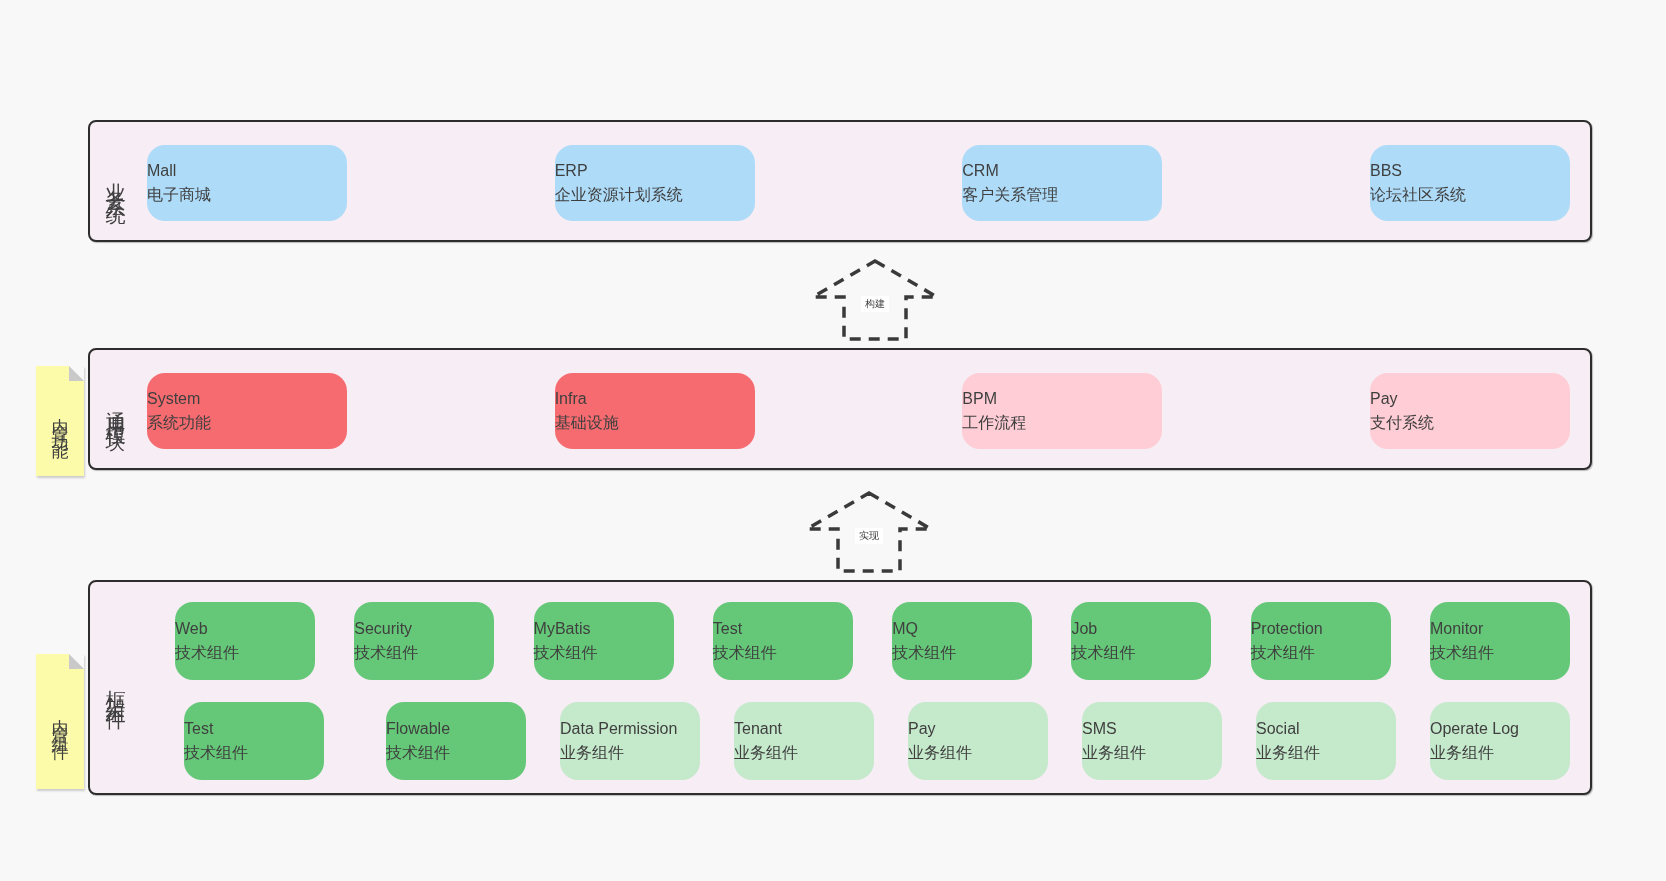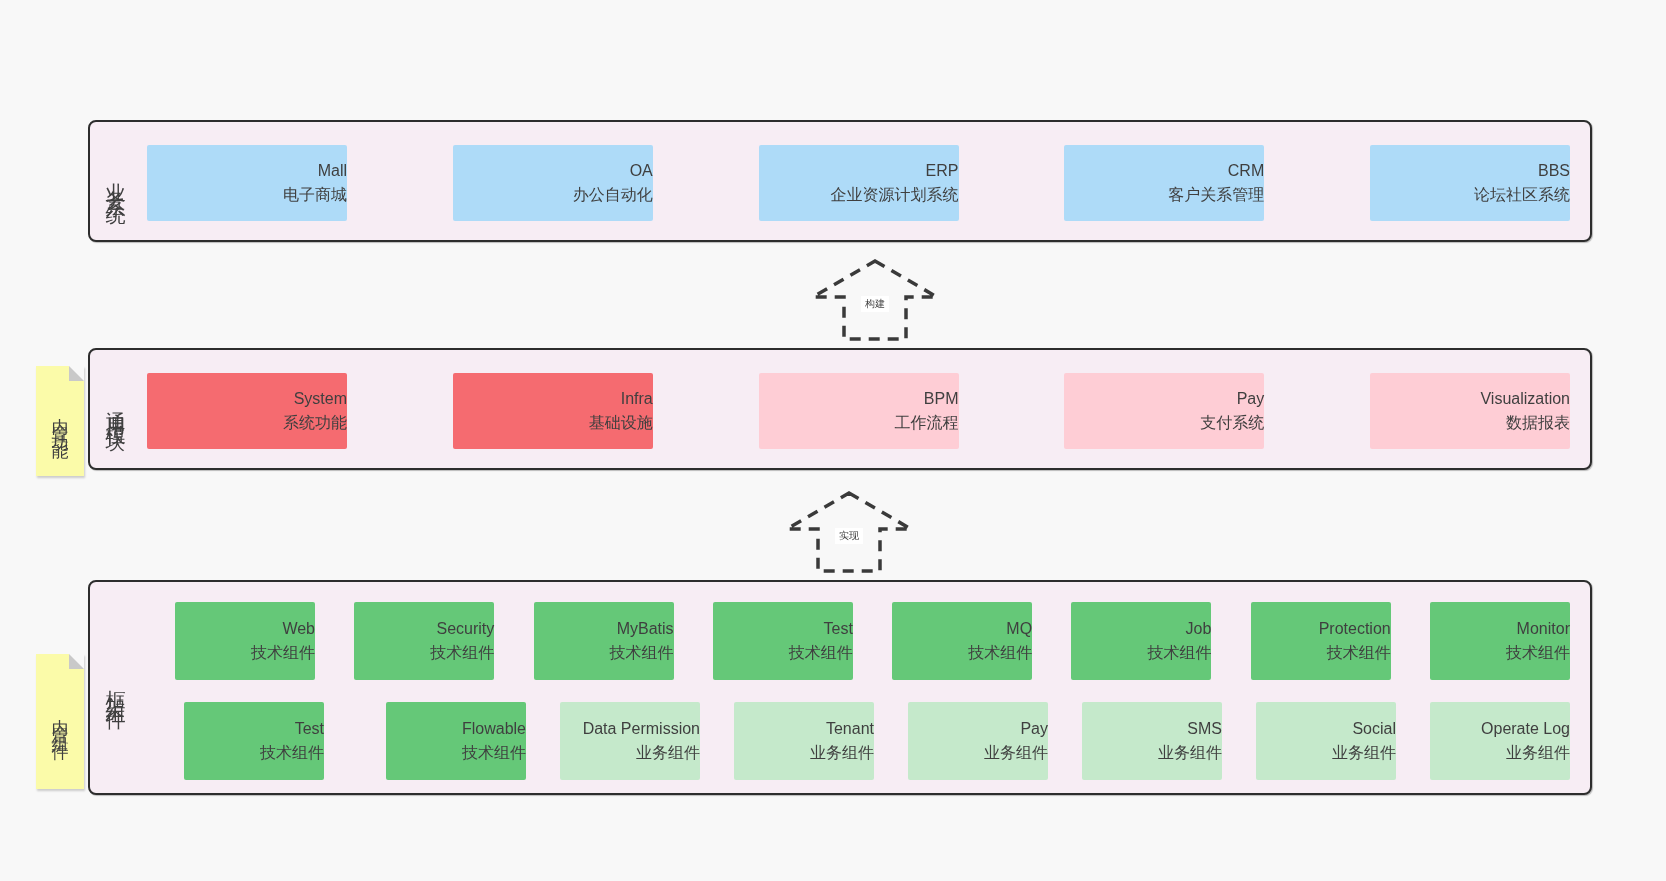--- a/index.html
+++ b/index.html
@@ -36,25 +36,25 @@
   }
   .row{
     position:absolute;
     left:57px;right:20px;
     display:flex;
     justify-content:space-between;
     align-items:center;
   }
   .box{
     box-sizing:border-box;
-    border-radius:2px;
+    border-radius:18px;
     display:flex;
     flex-direction:column;
     justify-content:center;
-    align-items:flex-end;
+    align-items:flex-start;
     text-align:center;
     font-size:16px;
     line-height:24px;
     color:var(--c-text,#3f3f3f);
   }
   .cols6 .box{width:200px;height:76px;}
   .cols8 .box{width:140px;height:78px;}
   .box.blue{background:var(--c-blue,#aedbf8);}
   .box.red{background:var(--c-red,#f56b70);}
   .box.pink{background:var(--c-pink,#fecdd5);}
@@ -105,24 +105,20 @@
 <div class="stage">
 
   <section class="panel" style="top:120px;height:122px;">
     <div class="panel-label">业务系统</div>
     <div class="row cols6" style="top:23px;height:76px;">
       <div class="box blue">
         <div>Mall</div>
         <div>电子商城</div>
       </div>
       <div class="box blue">
-        <div>OA</div>
-        <div>办公自动化</div>
-      </div>
-      <div class="box blue">
         <div>ERP</div>
         <div>企业资源计划系统</div>
       </div>
       <div class="box blue">
         <div>CRM</div>
         <div>客户关系管理</div>
       </div>
       <div class="box blue">
         <div>BBS</div>
         <div>论坛社区系统</div>
@@ -153,28 +149,24 @@
         <div>基础设施</div>
       </div>
       <div class="box pink">
         <div>BPM</div>
         <div>工作流程</div>
       </div>
       <div class="box pink">
         <div>Pay</div>
         <div>支付系统</div>
       </div>
-      <div class="box pink">
-        <div>Visualization</div>
-        <div>数据报表</div>
-      </div>
     </div>
   </section>
 
-  <div class="arrow" style="left:784px;top:490px;text-align:center;">
+  <div class="arrow" style="left:804px;top:490px;text-align:center;">
     <svg viewBox="0 0 130 84">
       <polygon points="65,3 127,39 96,39 96,81 34,81 34,39 3,39" fill="#f8f8f8" stroke="#3a3a3a" stroke-width="3.5" stroke-dasharray="11,8" stroke-linejoin="miter"></polygon>
     </svg>
     <span class="arrow-label">实现</span>
   </div>
 
   <div class="note" style="top:654px;height:135px;">
     <span class="note-text">内置组件</span>
   </div>
 

